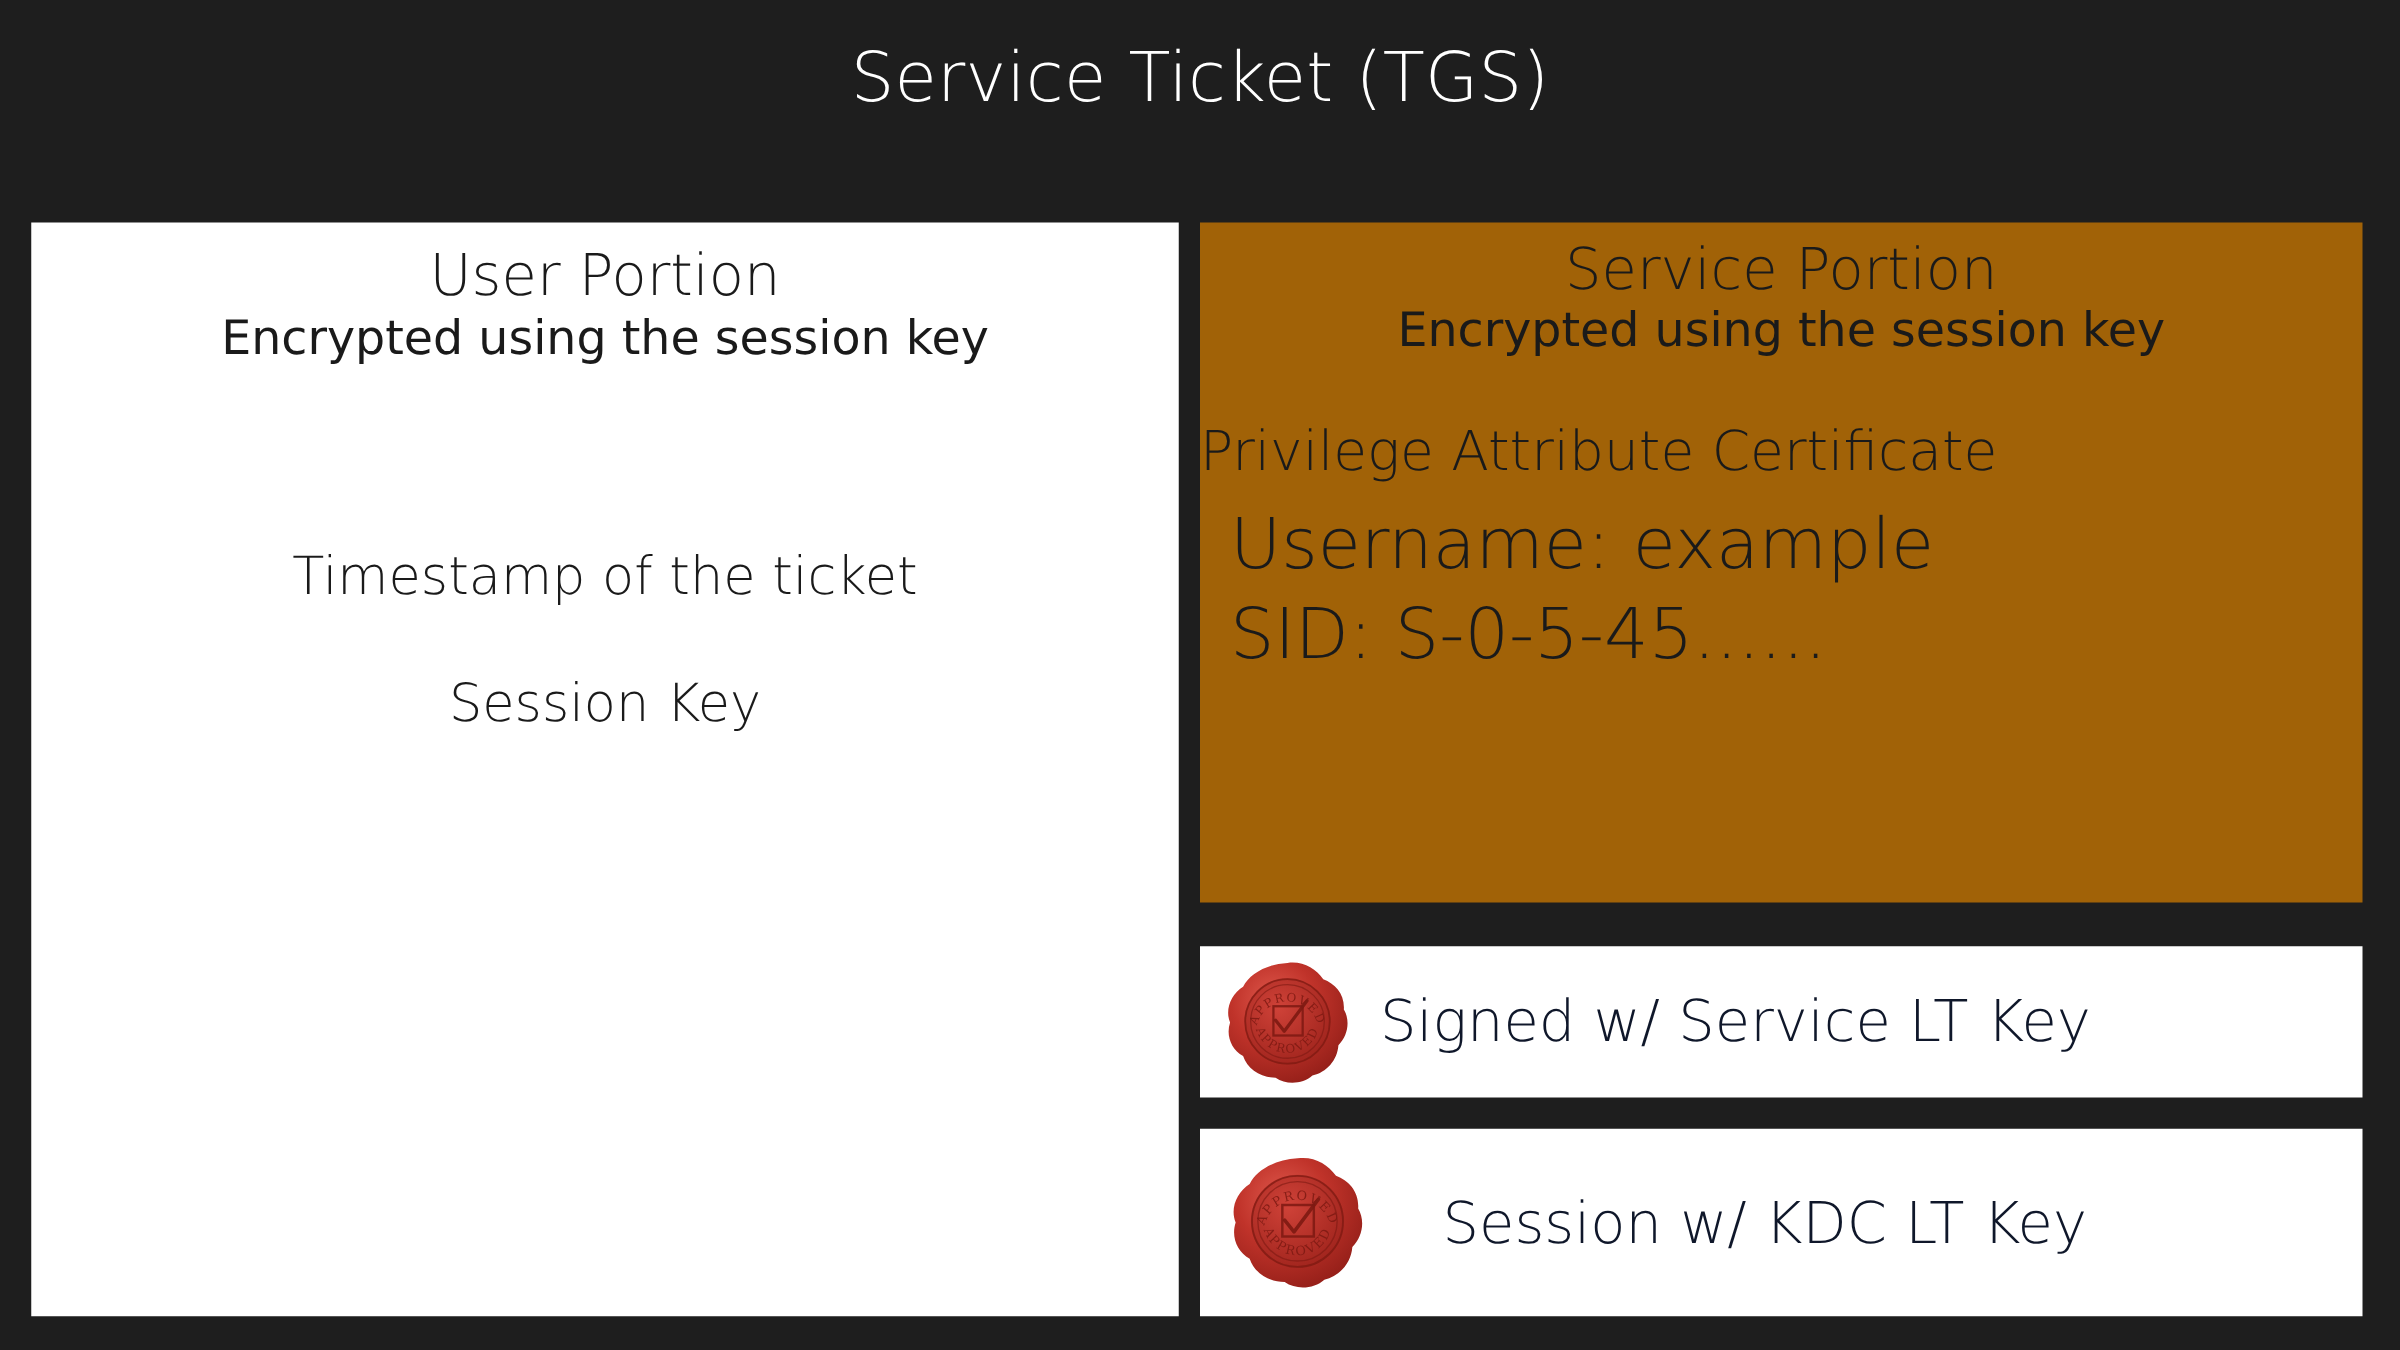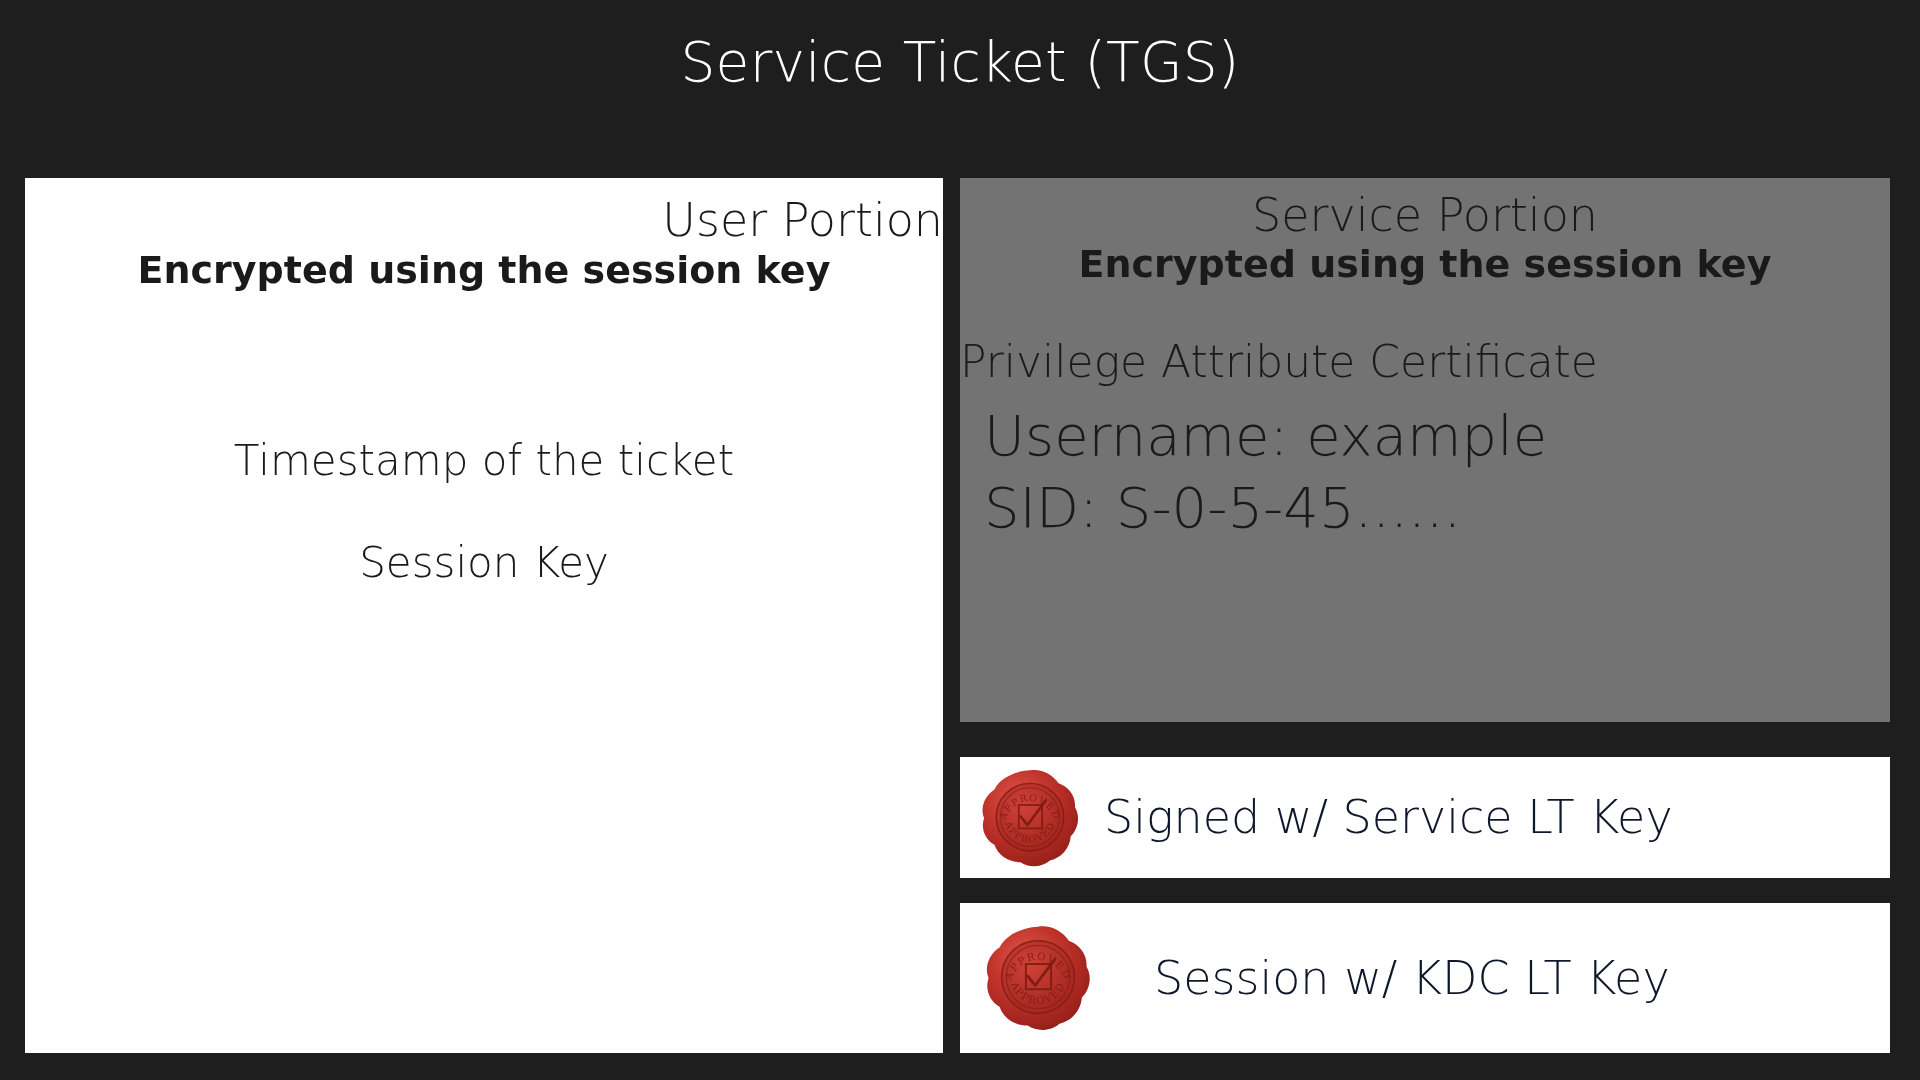--- a/index.html
+++ b/index.html
@@ -74,21 +74,21 @@
   .portion-heading {
     text-align: center;
     font-size: 46px;
     font-weight: 300;
     line-height: 1.05;
     color: #1a1a1a;
   }
   .portion-sub {
     text-align: center;
     font-size: 38px;
-    font-weight: 700;
+    font-weight: 400;
     line-height: 1.1;
     color: #1a1a1a;
   }
   .body-line {
     text-align: center;
     font-size: 42px;
     font-weight: 300;
     line-height: 1.1;
     color: #1a1a1a;
   }
@@ -102,21 +102,21 @@
   .pac-field {
     text-align: left;
     font-size: 56px;
     font-weight: 300;
     line-height: 1.28;
     color: #1a1a1a;
     white-space: nowrap;
   }
 
   
-  #user-heading   { position: absolute; left: 0;  top: 18px;  width: 918px; text-align: right; }
+  #user-heading   { position: absolute; left: 0;  top: 18px;  width: 918px; }
   #user-sub       { position: absolute; left: 0;  top: 72px;  width: 918px; }
   #user-timestamp { position: absolute; left: 0;  top: 260px; width: 918px; }
   #user-session   { position: absolute; left: 0;  top: 362px; width: 918px; }
 
   
   #service-heading { position: absolute; left: 0;  top: 13px;  width: 930px; }
   #service-sub     { position: absolute; left: 0;  top: 66px;  width: 930px; }
   #pac-heading     { position: absolute; left: 0;  top: 160px; width: 930px; }
   #pac-fields      { position: absolute; left: 24px; top: 222px; }
 
@@ -158,21 +158,21 @@
 
     <div class="portion-heading" id="user-heading">User Portion</div>
 
     <div class="portion-sub" id="user-sub">Encrypted using the session key</div>
 
     <div class="body-line" id="user-session">Session Key</div>
 
     <div class="body-line" id="user-timestamp">Timestamp of the ticket</div>
   </div>
 
-  <div class="panel" id="panel-service" style="background: #737373; color: rgb(26, 26, 26);">
+  <div class="panel" id="panel-service" style="background: #a16207; color: rgb(26, 26, 26);">
 
     <div class="portion-heading" id="service-heading">Service Portion</div>
 
     <div class="portion-sub" id="service-sub">Encrypted using the session key</div>
 
     <div class="pac-heading" id="pac-heading">Privilege Attribute Certificate</div>
 
     <div id="pac-fields">
       <div class="pac-field">Username: example</div>
       <div class="pac-field">SID: S-0-5-45......</div>

